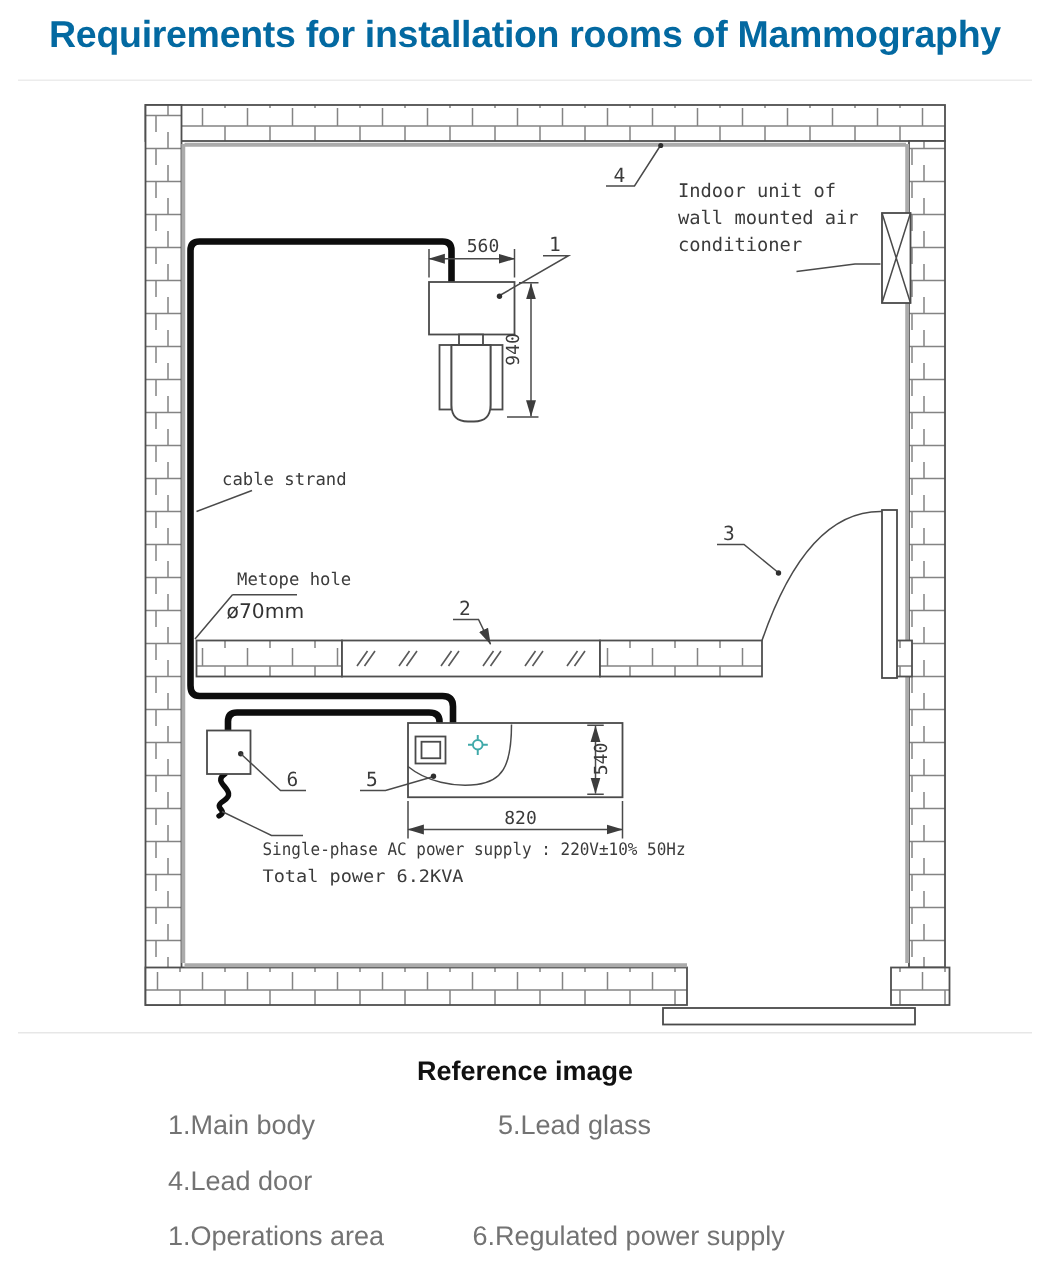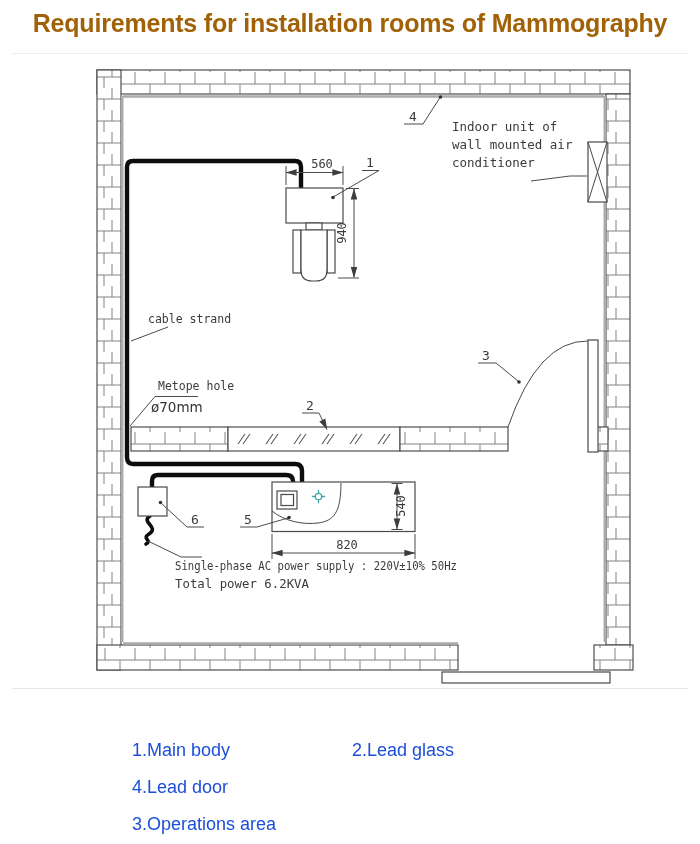--- a/index.html
+++ b/index.html
@@ -1,25 +1,25 @@
 <!DOCTYPE html>
 <html><head>
 <meta charset="utf-8">
 <style>
   html,body{margin:0;padding:0;background:#fff;}
   .page{position:relative;width:700px;height:844px;background:#fff;
         font-family:"Liberation Sans",sans-serif;overflow:hidden;}
   .title{position:absolute;top:9px;left:0;width:700px;text-align:center;
-         font-size:25px;font-weight:700;color:#a16207;letter-spacing:-.2px;}
+         font-size:25px;font-weight:700;color:#0369a1;letter-spacing:-.2px;}
   .hairline{position:absolute;left:12px;width:676px;height:1px;background:#ececec;}
   .hl-top{top:53px;} .hl-bottom{top:688px;background:#e7e7e7;}
   .plan-svg{position:absolute;top:0;left:0;}
   .legend-heading{position:absolute;top:704px;left:0;width:700px;text-align:center;
                   font-size:18px;font-weight:700;color:#111;}
-  .legend-item{position:absolute;font-size:18px;color:#1d4ed8;white-space:nowrap;margin-left:20px;}
+  .legend-item{position:absolute;font-size:18px;color:#737373;white-space:nowrap;}
   .li-1{top:740px;left:112px;} .li-2{top:740px;left:332px;}
   .li-3{top:777px;left:112px;} .li-4{top:777px;left:325px;}
   .li-5{top:814px;left:112px;} .li-6{top:814px;left:315px;}
   .cad{font-family:"DejaVu Sans Mono",monospace;fill:#3b3b3b;}
   .thin{stroke:#4a4a4a;stroke-width:1;fill:none;}
   .shape{stroke:#4a4a4a;stroke-width:1.2;fill:#fff;}
 </style>
 </head>
 <body>
 
@@ -178,17 +178,19 @@
 
     <path d="M148 541 L181 557 H202" class="thin"></path>
     <text class="cad" x="175" y="570" font-size="11.5" textLength="282" lengthAdjust="spacingAndGlyphs">Single-phase AC power supply : 220V±10%  50Hz</text>
     <text class="cad" x="175" y="588" font-size="11.5" textLength="134" lengthAdjust="spacingAndGlyphs">Total power 6.2KVA</text>
 
     <rect x="442" y="672" width="168" height="11" class="shape"></rect>
   </svg>
 
   <div class="hairline hl-bottom"></div>
 
+  <div class="legend-heading">Reference image</div>
   <div class="legend-item li-1">1.Main body</div>
-  <div class="legend-item li-2">2.Lead glass</div>
+  <div class="legend-item li-2">5.Lead glass</div>
   <div class="legend-item li-3">4.Lead door</div>
-  <div class="legend-item li-5">3.Operations area</div>
+  <div class="legend-item li-5">1.Operations area</div>
+  <div class="legend-item li-6">6.Regulated power supply</div>
 </div>
 
 </body></html>

